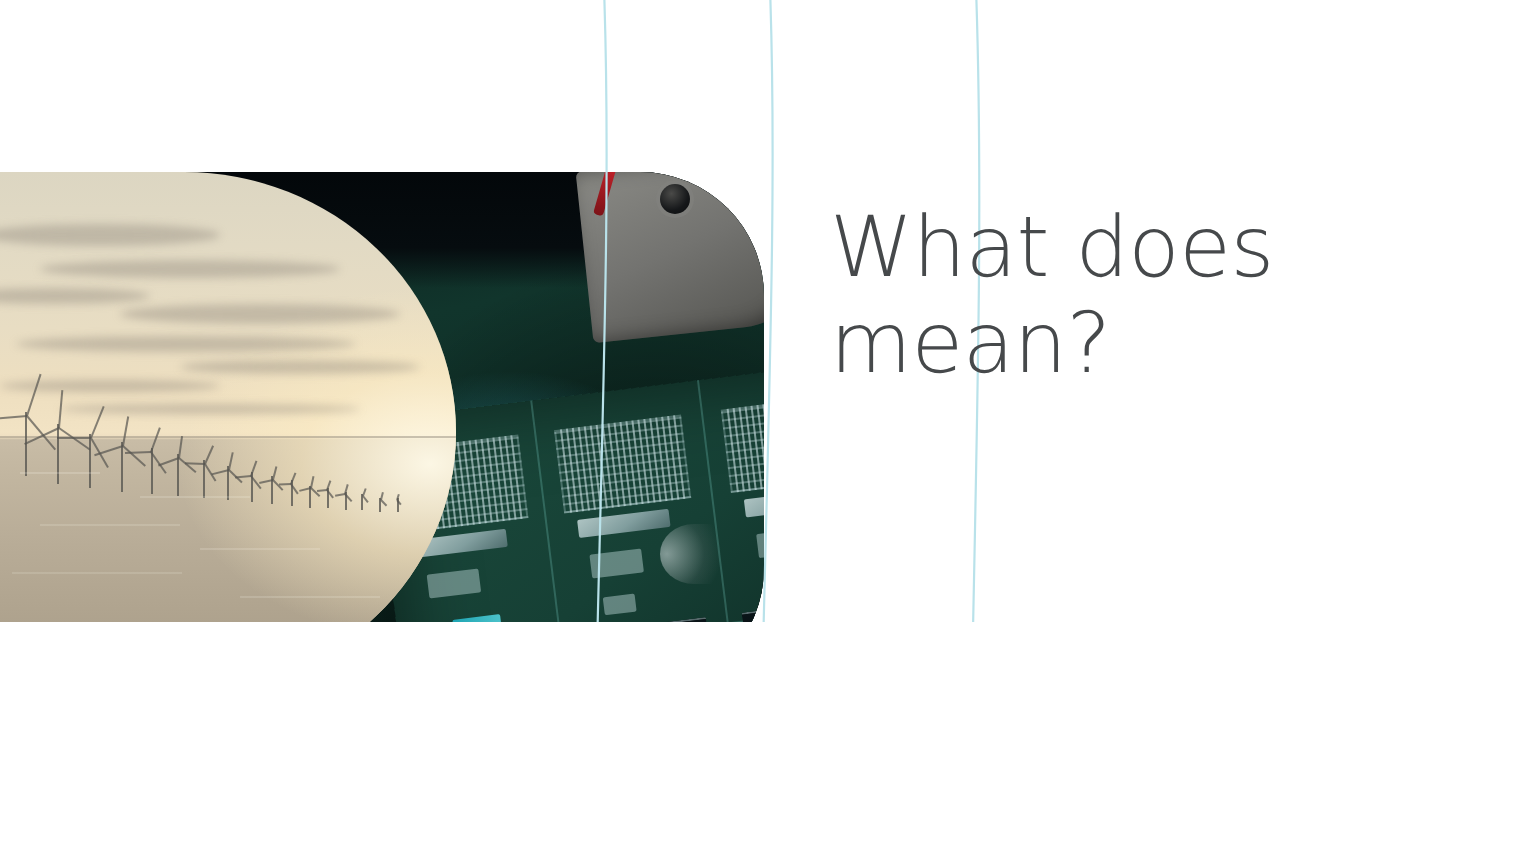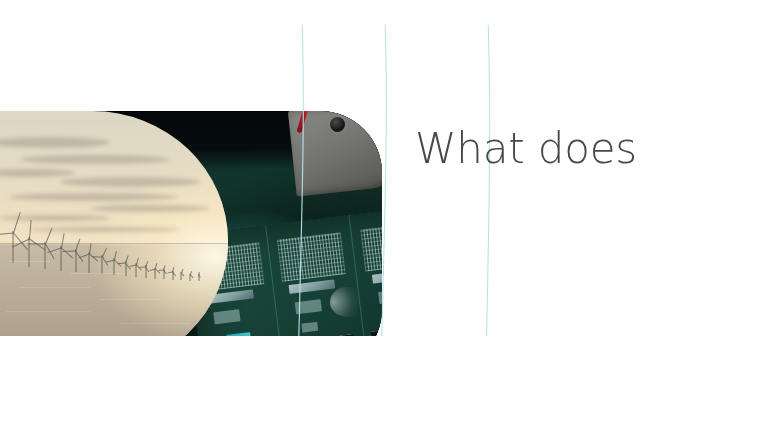--- a/index.html
+++ b/index.html
@@ -10,21 +10,20 @@
   }
   body {
     font-family: "Liberation Sans", sans-serif;
   }
   #slide {
     position: relative;
     width: 768px;
     height: 311px;
     background: #ffffff;
     overflow: hidden;
-    margin-top: 25px;
   }
 
   
   .deco-lines {
     position: absolute;
     left: 0; top: 0;
     width: 768px; height: 432px;
     pointer-events: none;
     z-index: 3;
   }
@@ -424,15 +423,16 @@
         <div class="sea-sparkle" style="left:6px;   top:200px; width:85px; opacity:.26;"></div>
         <div class="sea-sparkle" style="left:120px; top:212px; width:70px; opacity:.30;"></div>
         <div class="sea-sparkle" style="left:30px;  top:226px; width:95px; opacity:.24;"></div>
         <div class="sea-sparkle" style="left:80px;  top:240px; width:80px; opacity:.26;"></div>
       </div>
     </div>
   </div>
 
   <div class="title">
     <span class="title-line">What does</span>
+    <span class="title-line">mean?</span>
   </div>
 
 </div>
 
 </body></html>

